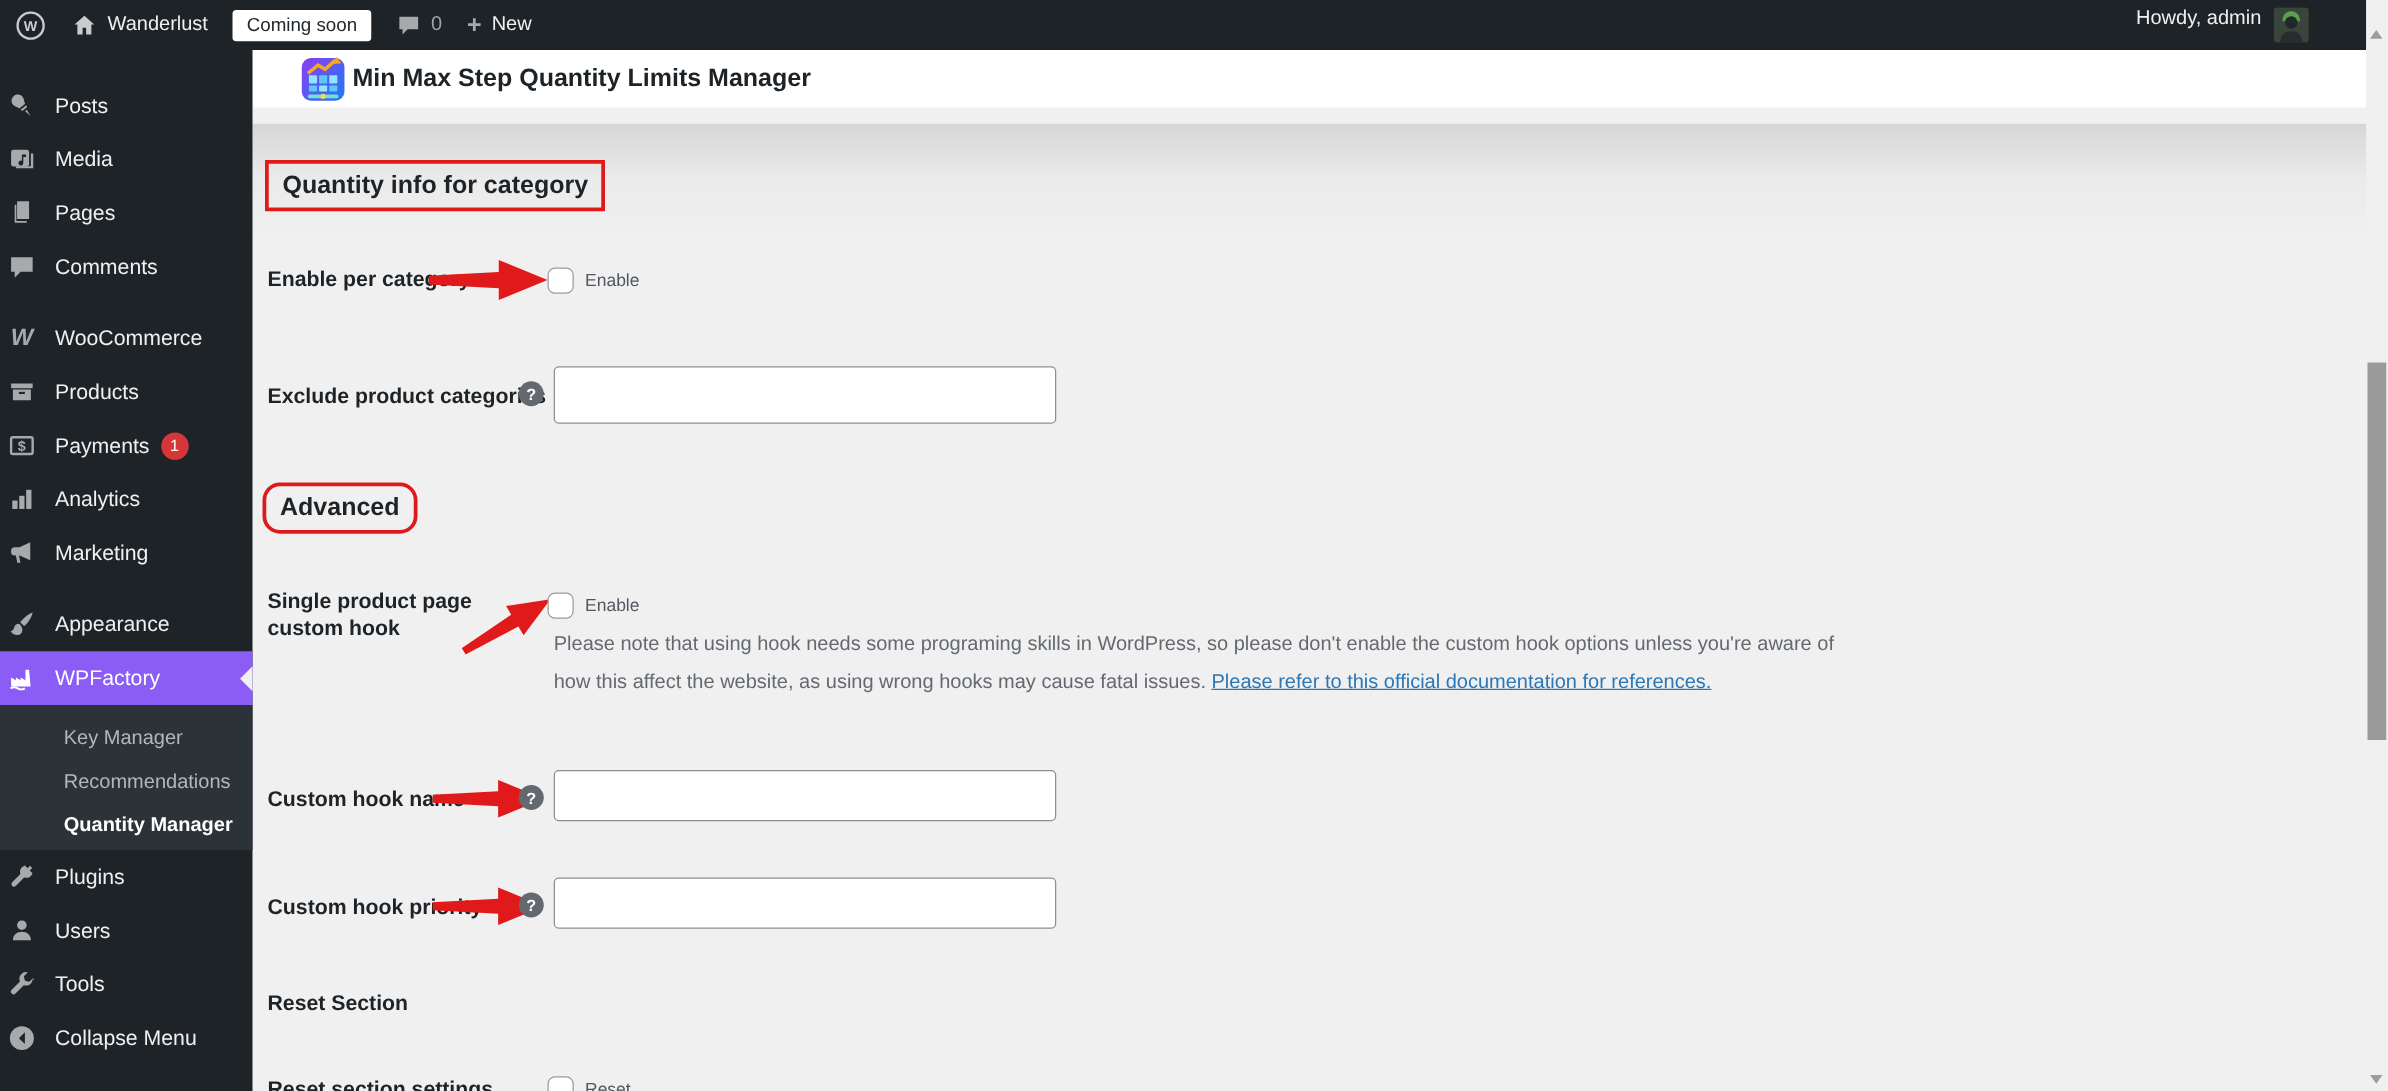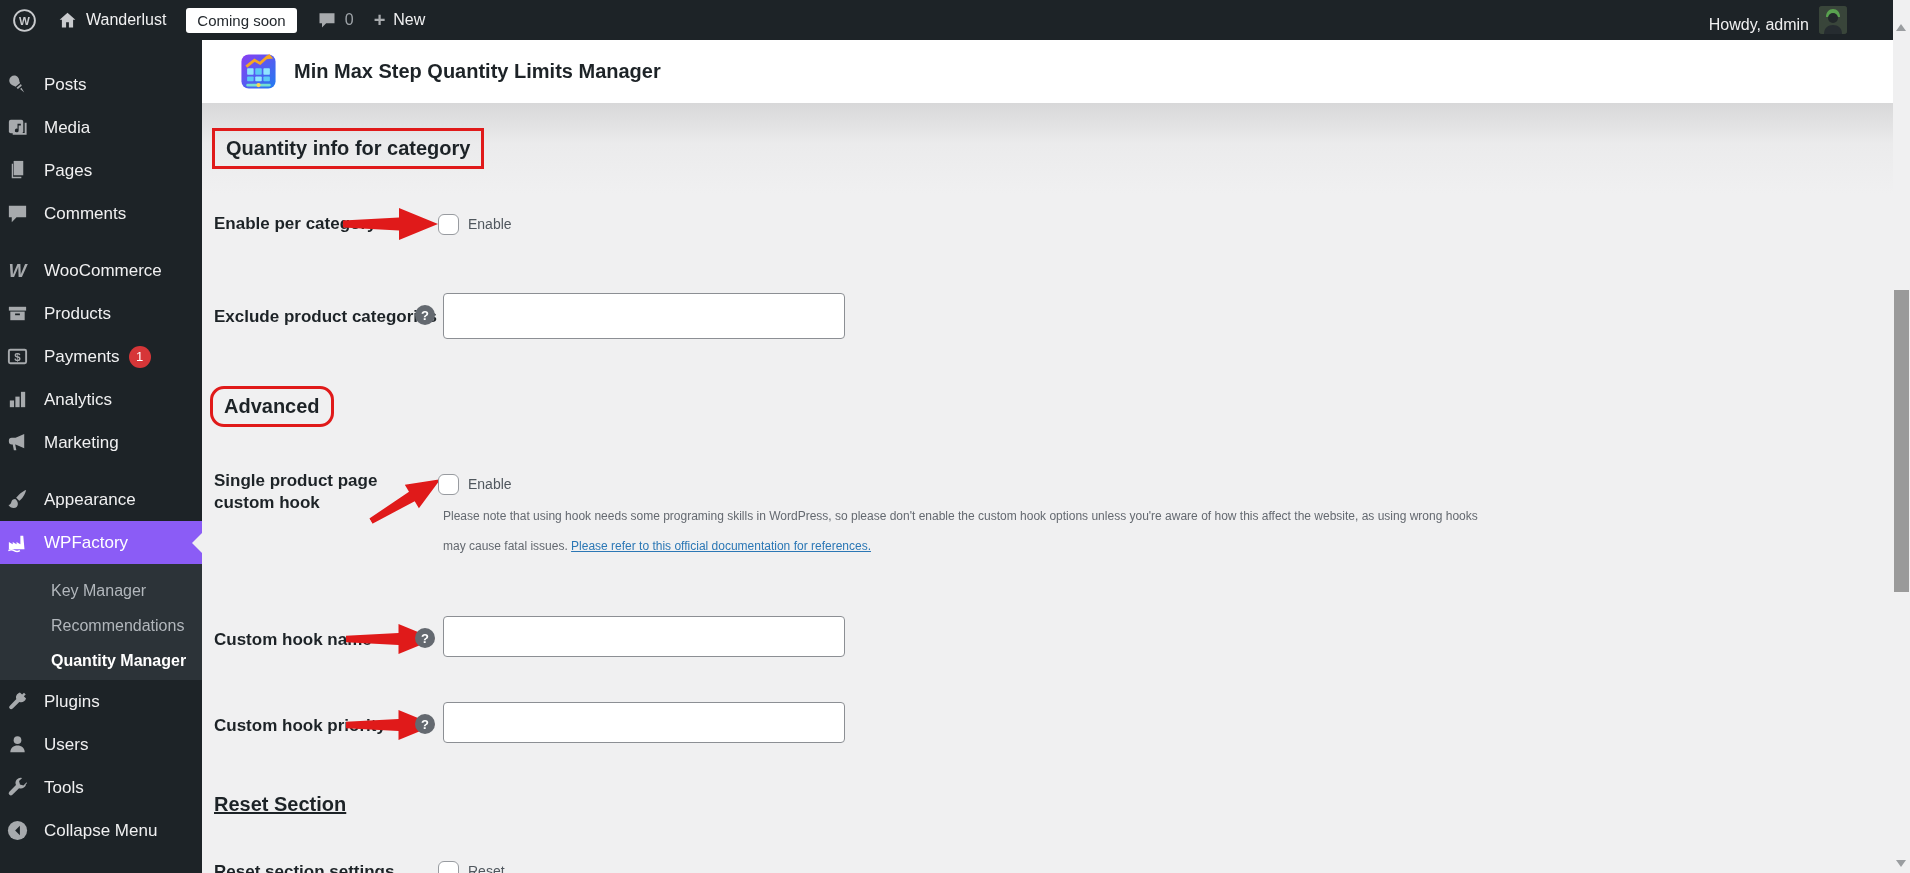--- a/index.html
+++ b/index.html
@@ -6,21 +6,21 @@
   html,body { width:1910px; height:873px; overflow:hidden; }
   body { font-family:"Liberation Sans", sans-serif; background:#f0f0f1; position:relative; }
 
   
   .adminbar { position:absolute; left:0; top:0; right:17px; height:40px; background:#1d2327;
     display:flex; align-items:center; color:#f0f0f1; font-size:16px; z-index:30; }
   .ab-left { display:flex; align-items:center; padding-left:12px; }
   .ab-item { display:flex; align-items:center; gap:8px; margin-right:20px; cursor:pointer; }
   .ab-badge { background:#fff; color:#23282d; font-size:15px; padding:4px 11px; border-radius:3px; margin-right:20px; }
   .ab-count { color:#9ea3a8; }
-  .ab-right { margin-left:auto; display:flex; align-items:flex-end; gap:10px; padding-right:46px; }
+  .ab-right { margin-left:auto; display:flex; align-items:flex-start; gap:10px; padding-right:46px; }
   .avatar { width:28px; height:28px; border-radius:3px; overflow:hidden; background:#2f3b2f; }
   .ab-plus { color:#a7aaad; font-size:20px; font-weight:bold; line-height:1; }
 
   
   .sidebar { position:absolute; left:0; top:40px; bottom:0; width:202px; background:#1d2327; z-index:20; }
   .menu { list-style:none; padding-top:23px; }
   .mi { height:43px; display:flex; align-items:center; padding-left:4px; color:#f0f0f1;
         font-size:17px; cursor:pointer; position:relative; }
   .mi .ic { width:27px; display:flex; justify-content:center; margin-right:13px; flex:none; }
   .mi.gap { margin-top:14px; }
@@ -29,39 +29,39 @@
         border:10px solid transparent; border-right-color:#f0f0f1; }
   .mi .badge { margin-left:9px; background:#d63638; color:#fff; width:22px; height:22px;
         border-radius:50%; font-size:13px; display:flex; align-items:center; justify-content:center; }
   .submenu { list-style:none; background:#2c3338; padding:9px 0 2px 0; }
   .smi { height:35px; display:flex; align-items:center; padding-left:51px; color:#b2b7bc;
         font-size:16px; cursor:pointer; }
   .smi.current { color:#fff; font-weight:bold; }
   .wlogo { font-style:italic; font-weight:bold; font-size:19px; color:#a7aaad; line-height:1; }
 
   
-  .pageheader { position:absolute; left:202px; top:40px; right:17px; height:63px; background:#fff;
-        display:flex; align-items:center; padding-left:37px; gap:16px; z-index:10;text-align:right; }
+  .pageheader { position:absolute; left:202px; top:40px; right:17px; height:46px; background:#fff;
+        display:flex; align-items:center; padding-left:37px; gap:4px; z-index:10;text-align:right; }
   .pagetitle { font-size:20px; font-weight:600; color:#1d2327; }
 
   
   .content { position:absolute; left:202px; top:99px; right:17px; bottom:0;
         background:linear-gradient(#d6d6d7 0px, #ebebec 45px, #f0f0f1 95px); }
   .red-heading { position:absolute; display:inline-block; border:3.5px solid #e01a1a;
         padding:6px 11px; font-size:20px; font-weight:700; color:#1d2327; white-space:nowrap; }
-  .plain-heading { position:absolute; font-size:20px; font-weight:600; color:#1d2327;text-decoration:underline; }
+  .plain-heading { position:absolute; font-size:17px; font-weight:600; color:#1d2327; }
   .flabel { position:absolute; font-size:17px; font-weight:700; color:#1d2327; line-height:22px; }
   .field-inline { position:absolute; display:flex; align-items:center; gap:9px; height:28px; }
   .cb { width:21px; height:21px; background:#fff; border:1.8px solid #989ba0; border-radius:6px; cursor:pointer; flex:none; }
   .cb-label { font-size:14px; color:#50575e; }
   .help { position:absolute; width:20px; height:20px; border-radius:50%; background:#646970; color:#fff;
         font-size:13px; font-weight:bold; display:flex; align-items:center; justify-content:center; cursor:pointer; }
   .txt { position:absolute; width:402px; background:#fff; border:1px solid #8c8f94; border-radius:4px;
         font-size:16px; padding:0 10px; color:#2c3338; }
-  .desc { position:absolute; font-size:12px; line-height:30px; color:#646970; }
+  .desc { position:absolute; font-size:16px; line-height:30px; color:#646970; }
   .desc a { color:#2b77b5; text-decoration:underline; cursor:pointer; }
   .arrow { position:absolute; }
 
   
   .scrollcol { position:absolute; right:0; top:0; width:17px; height:873px; background:#f0f0f1; z-index:40; }
   .sc-arrow { position:absolute; left:3px; width:0; height:0; border-left:5.5px solid transparent;
         border-right:5.5px solid transparent; }
   .sc-up { top:24px; border-bottom:7px solid #9a9da0; }
   .sc-down { bottom:6px; border-top:7px solid #9a9da0; }
   .sc-thumb { position:absolute; left:1px; top:290px; width:15px; height:302px; background:#9a9a9a; }

